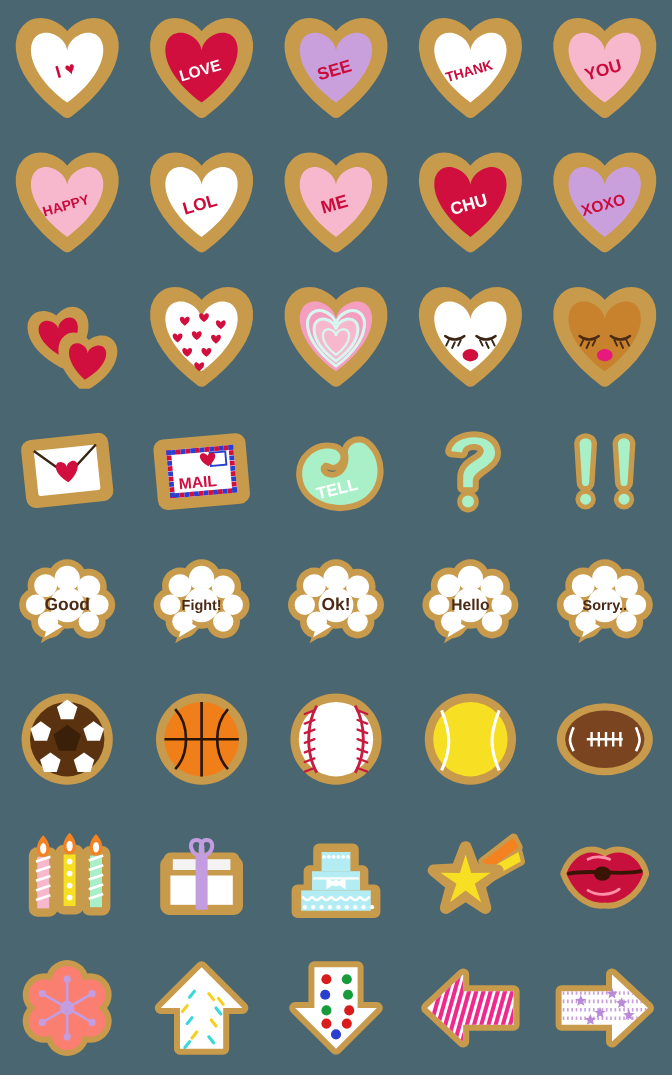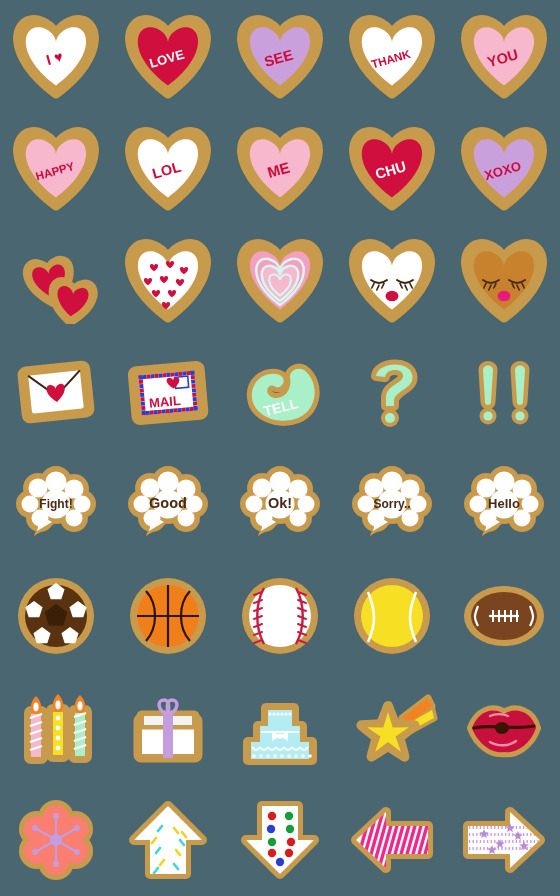--- a/index.html
+++ b/index.html
@@ -275,21 +275,21 @@
           <circle cx="28" cy="28" r="9.5" fill="#ffffff"></circle>
           <circle cx="46" cy="22" r="10.5" fill="#ffffff"></circle>
           <circle cx="64" cy="29" r="9.5" fill="#ffffff"></circle>
           <circle cx="72" cy="44" r="8.5" fill="#ffffff"></circle>
           <circle cx="64" cy="58" r="8.5" fill="#ffffff"></circle>
           <circle cx="30" cy="58" r="8.5" fill="#ffffff"></circle>
           <circle cx="20" cy="44" r="8.5" fill="#ffffff"></circle>
           <circle cx="46" cy="44" r="14.5" fill="#ffffff"></circle>
           <path d="M 31 56 L 27 71 L 42 62 Z" fill="#ffffff"></path>
         </g>
-        <text x="46" y="48" fill="#4a2a14" font-size="12" font-family="&quot;Liberation Sans&quot;, sans-serif" font-weight="bold" text-anchor="middle">Fight!</text>
+        <text x="46" y="48" fill="#4a2a14" font-size="14.5" font-family="&quot;Liberation Sans&quot;, sans-serif" font-weight="bold" text-anchor="middle">Good</text>
       </svg>
     </div>
     <div class="cell">
       <svg width="92" height="88" viewBox="0 0 92 88">
         <g>
           <circle cx="28" cy="28" r="15" fill="#c89a4b"></circle>
           <circle cx="46" cy="22" r="16" fill="#c89a4b"></circle>
           <circle cx="64" cy="29" r="15" fill="#c89a4b"></circle>
           <circle cx="72" cy="44" r="14" fill="#c89a4b"></circle>
           <circle cx="64" cy="58" r="14" fill="#c89a4b"></circle>
@@ -302,21 +302,21 @@
           <circle cx="28" cy="28" r="9.5" fill="#ffffff"></circle>
           <circle cx="46" cy="22" r="10.5" fill="#ffffff"></circle>
           <circle cx="64" cy="29" r="9.5" fill="#ffffff"></circle>
           <circle cx="72" cy="44" r="8.5" fill="#ffffff"></circle>
           <circle cx="64" cy="58" r="8.5" fill="#ffffff"></circle>
           <circle cx="30" cy="58" r="8.5" fill="#ffffff"></circle>
           <circle cx="20" cy="44" r="8.5" fill="#ffffff"></circle>
           <circle cx="46" cy="44" r="14.5" fill="#ffffff"></circle>
           <path d="M 31 56 L 27 71 L 42 62 Z" fill="#ffffff"></path>
         </g>
-        <text x="46" y="48" fill="#4a2a14" font-size="14.5" font-family="&quot;Liberation Sans&quot;, sans-serif" font-weight="bold" text-anchor="middle">Good</text>
+        <text x="46" y="48" fill="#4a2a14" font-size="12" font-family="&quot;Liberation Sans&quot;, sans-serif" font-weight="bold" text-anchor="middle">Fight!</text>
       </svg>
     </div>
     <div class="cell">
       <svg width="92" height="88" viewBox="0 0 92 88">
         <g>
           <circle cx="28" cy="28" r="15" fill="#c89a4b"></circle>
           <circle cx="46" cy="22" r="16" fill="#c89a4b"></circle>
           <circle cx="64" cy="29" r="15" fill="#c89a4b"></circle>
           <circle cx="72" cy="44" r="14" fill="#c89a4b"></circle>
           <circle cx="64" cy="58" r="14" fill="#c89a4b"></circle>
@@ -356,21 +356,21 @@
           <circle cx="28" cy="28" r="9.5" fill="#ffffff"></circle>
           <circle cx="46" cy="22" r="10.5" fill="#ffffff"></circle>
           <circle cx="64" cy="29" r="9.5" fill="#ffffff"></circle>
           <circle cx="72" cy="44" r="8.5" fill="#ffffff"></circle>
           <circle cx="64" cy="58" r="8.5" fill="#ffffff"></circle>
           <circle cx="30" cy="58" r="8.5" fill="#ffffff"></circle>
           <circle cx="20" cy="44" r="8.5" fill="#ffffff"></circle>
           <circle cx="46" cy="44" r="14.5" fill="#ffffff"></circle>
           <path d="M 31 56 L 27 71 L 42 62 Z" fill="#ffffff"></path>
         </g>
-        <text x="46" y="48" fill="#4a2a14" font-size="12" font-family="&quot;Liberation Sans&quot;, sans-serif" font-weight="bold" text-anchor="middle">Sorry..</text>
+        <text x="46" y="48" fill="#4a2a14" font-size="13" font-family="&quot;Liberation Sans&quot;, sans-serif" font-weight="bold" text-anchor="middle">Hello</text>
       </svg>
     </div>
     <div class="cell">
       <svg width="92" height="88" viewBox="0 0 92 88">
         <g>
           <circle cx="28" cy="28" r="15" fill="#c89a4b"></circle>
           <circle cx="46" cy="22" r="16" fill="#c89a4b"></circle>
           <circle cx="64" cy="29" r="15" fill="#c89a4b"></circle>
           <circle cx="72" cy="44" r="14" fill="#c89a4b"></circle>
           <circle cx="64" cy="58" r="14" fill="#c89a4b"></circle>
@@ -383,21 +383,21 @@
           <circle cx="28" cy="28" r="9.5" fill="#ffffff"></circle>
           <circle cx="46" cy="22" r="10.5" fill="#ffffff"></circle>
           <circle cx="64" cy="29" r="9.5" fill="#ffffff"></circle>
           <circle cx="72" cy="44" r="8.5" fill="#ffffff"></circle>
           <circle cx="64" cy="58" r="8.5" fill="#ffffff"></circle>
           <circle cx="30" cy="58" r="8.5" fill="#ffffff"></circle>
           <circle cx="20" cy="44" r="8.5" fill="#ffffff"></circle>
           <circle cx="46" cy="44" r="14.5" fill="#ffffff"></circle>
           <path d="M 31 56 L 27 71 L 42 62 Z" fill="#ffffff"></path>
         </g>
-        <text x="46" y="48" fill="#4a2a14" font-size="13" font-family="&quot;Liberation Sans&quot;, sans-serif" font-weight="bold" text-anchor="middle">Hello</text>
+        <text x="46" y="48" fill="#4a2a14" font-size="12" font-family="&quot;Liberation Sans&quot;, sans-serif" font-weight="bold" text-anchor="middle">Sorry..</text>
       </svg>
     </div>
     <div class="cell">
       <svg width="92" height="88" viewBox="0 0 92 88">
         <circle cx="46" cy="44" r="38" fill="#c89a4b"></circle>
         <circle cx="46" cy="44" r="31" fill="#5a3210"></circle>
         <polygon points="46,32 57.412678195541844,40.291796067500634 53.05342302750968,53.70820393249937 38.94657697249032,53.70820393249937 34.587321804458156,40.291796067500634" fill="#3a2008"></polygon>
         <polygon points="46,11 54.55950864665638,17.218847050625474 51.29006727063226,27.281152949374526 40.70993272936774,27.281152949374526 37.44049135334362,17.218847050625474" fill="#ffffff"></polygon>
         <polygon points="24,29 32.55950864665638,35.21884705062547 29.290067270632257,45.28115294937453 18.709932729367743,45.28115294937453 15.440491353343617,35.21884705062548" fill="#ffffff"></polygon>
         <polygon points="68,29 76.55950864665638,35.21884705062547 73.29006727063226,45.28115294937453 62.70993272936774,45.28115294937453 59.44049135334362,35.21884705062548" fill="#ffffff"></polygon>

